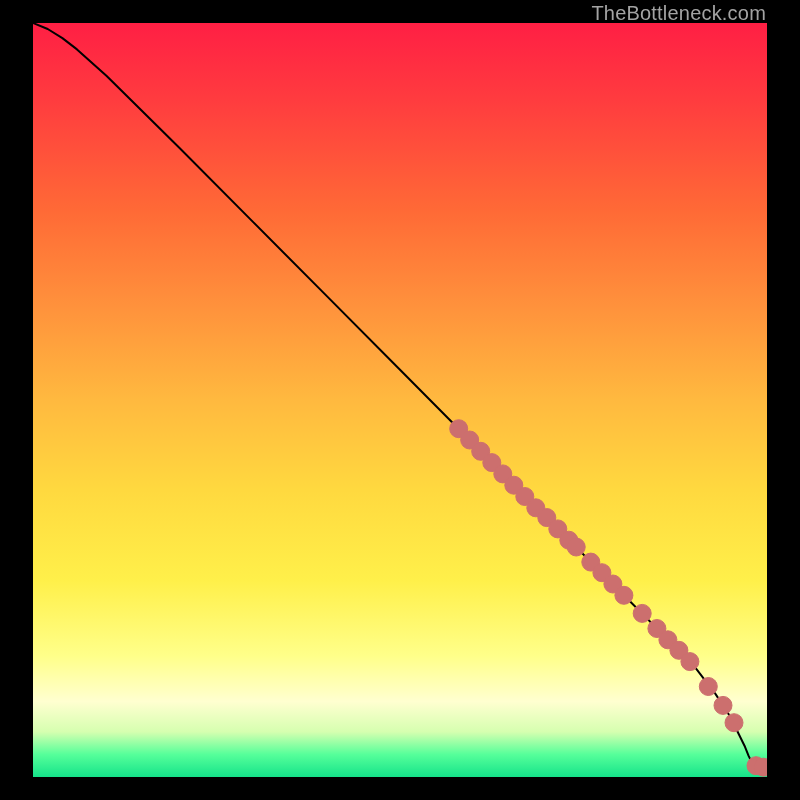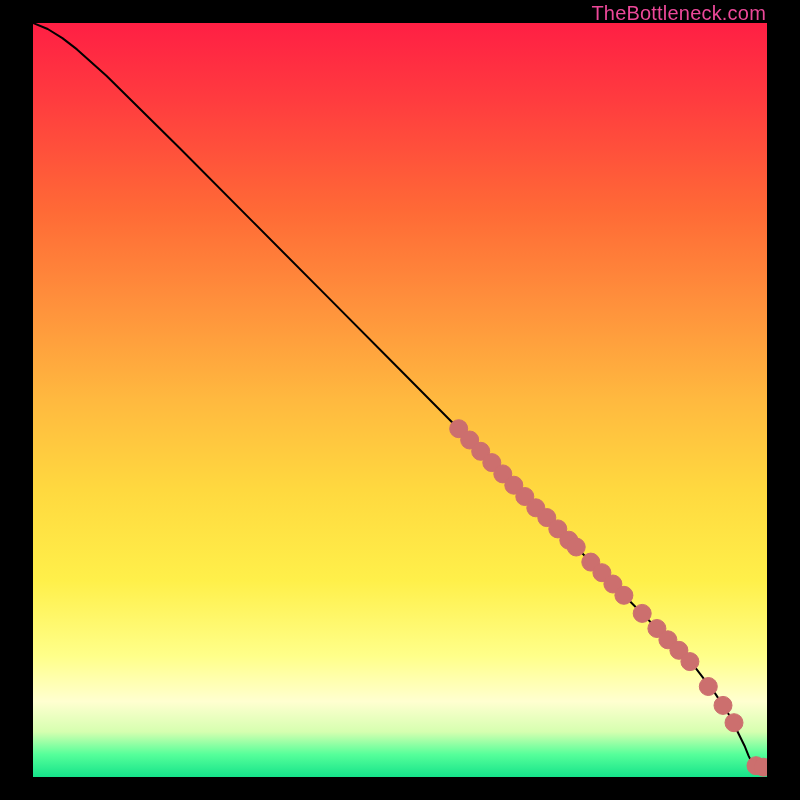--- a/index.html
+++ b/index.html
@@ -47,21 +47,21 @@
   .svg-layer {
     position: absolute;
     left: 0; top: 0;
     width: 734px;
     height: 754px;
   }
   .watermark {
     position: absolute;
     top: 2px;
     right: 34px;
-    color: #ec4899;
+    color: #a3a3a3;
     font-size: 20px;
     letter-spacing: 0.2px;
     user-select: none;
   }
 </style>
 </head>
 <body>
 
 <div class="stage">
 

